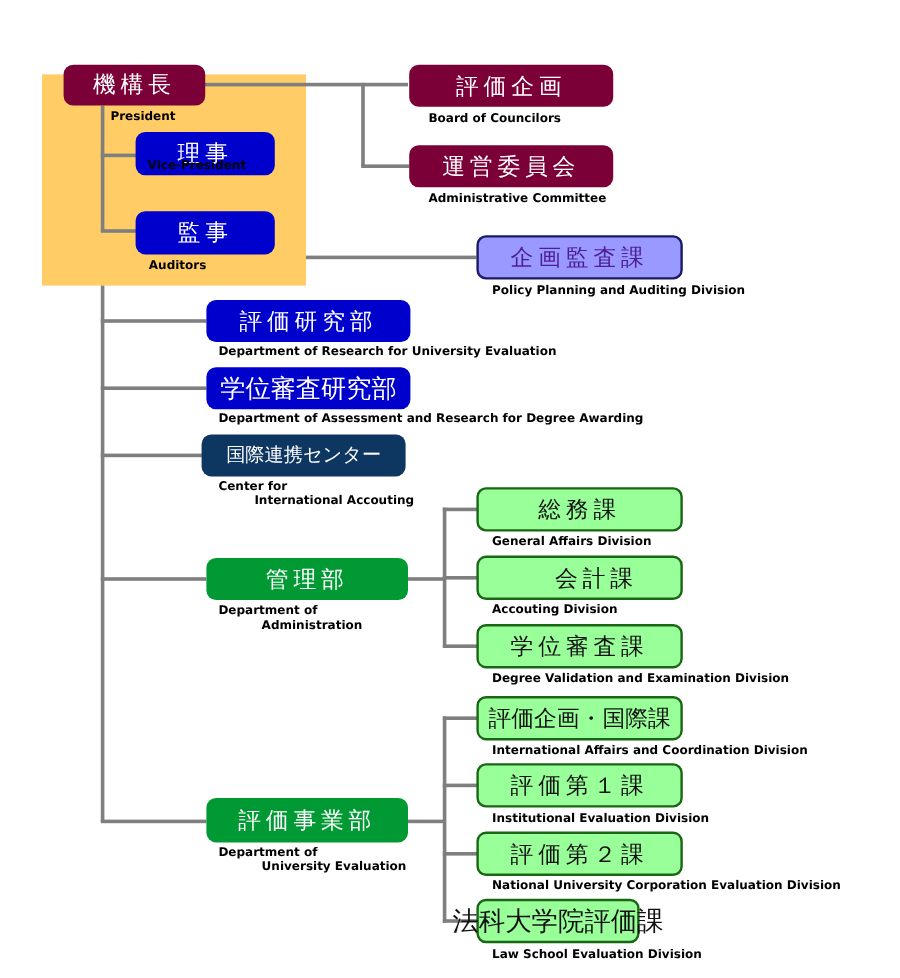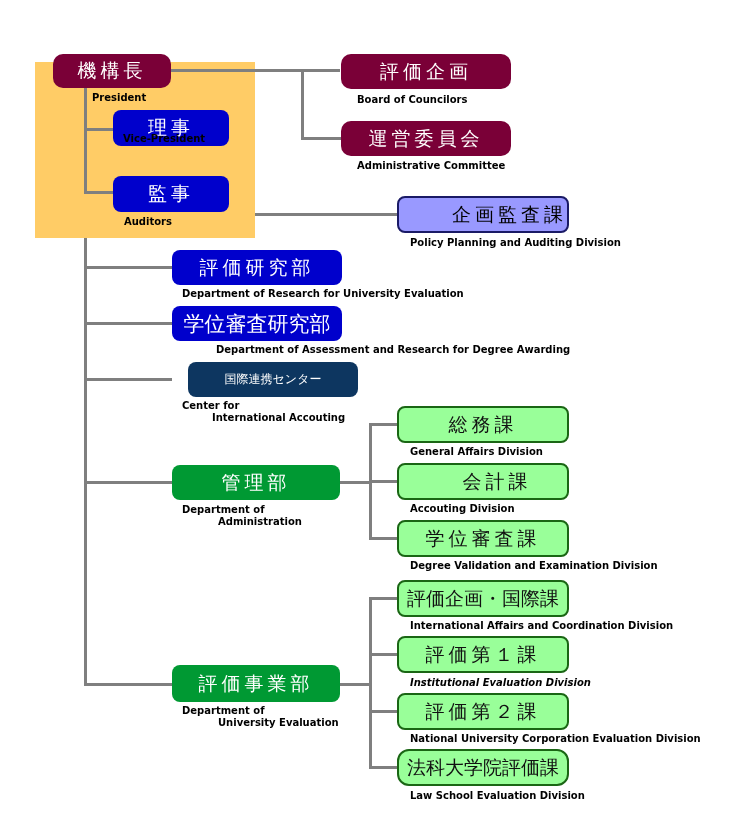--- a/index.html
+++ b/index.html
@@ -2,24 +2,24 @@
 <html><head>
 <meta charset="utf-8">
 <style>
   html, body { margin: 0; padding: 0; background: #ffffff; }
   body { width: 750px; height: 815px; position: relative; overflow: hidden;
          font-family: "DejaVu Sans", sans-serif; }
   .exec-bg { position: absolute; left: 35px; top: 62px; width: 220px; height: 176px; background: #ffcc66; }
   .line { position: absolute; background: #7f7f7f; }
   .box { position: absolute; border-radius: 8px; color: #fff; display: flex; align-items: center;
          justify-content: center; font-size: 19px; letter-spacing: 4px; box-sizing: border-box; white-space: nowrap; }
-  .maroon { background: #7a0037; border-radius: 10px; }
+  .maroon { background: #7a0037; }
   .blue { background: #0000cc; }
   .navy { background: #0d3660; letter-spacing: 0; }
-  .lav { background: #9999ff; border: 2px solid #1a1a66; color: #000000; justify-content: flex-end; }
+  .lav { background: #9999ff; border: 2px solid #1a1a66; color: #4c1d95; }
   .green { background: #009933; }
   .lgreen { background: #99ff99; border: 2px solid #1a6614; color: #111; }
   .tight { letter-spacing: 0; }
   .lbl { position: absolute; font-size: 10px; font-weight: bold; color: #000; white-space: nowrap;
          font-family: "DejaVu Sans", sans-serif; line-height: 12px; }
 </style>
 </head>
 <body>
 
 <div class="exec-bg"></div>
@@ -83,23 +83,23 @@
 <div class="lbl" style="left:410px;top:237px;">Policy Planning and Auditing Division</div>
 
 <div class="box blue" style="left:172px;top:250px;width:170px;height:35px;">
     <span>評価研究部</span>
   </div>
 <div class="lbl" style="left:182px;top:288px;">Department of Research for University Evaluation</div>
 
 <div class="box blue tight" style="left:172px;top:306px;width:170px;height:35px;font-size:21px;">
     <span>学位審査研究部</span>
   </div>
-<div class="lbl" style="left:182px;top:344px;margin-left:34px;">Department of Assessment and Research for Degree Awarding</div>
+<div class="lbl" style="left:182px;top:344px;">Department of Assessment and Research for Degree Awarding</div>
 
-<div class="box navy" style="left:188px;top:362px;width:170px;height:35px;font-size:12px;">
+<div class="box navy" style="left:168px;top:362px;width:170px;height:35px;font-size:16px;">
     <span>国際連携センター</span>
   </div>
 <div class="lbl" style="left:182px;top:400px;">Center for</div>
 <div class="lbl" style="left:212px;top:412px;">International Accouting</div>
 
 <div class="box green" style="left:172px;top:465px;width:168px;height:35px;">
     <span>管理部</span>
   </div>
 <div class="lbl" style="left:182px;top:504px;">Department of</div>
 <div class="lbl" style="left:218px;top:516px;">Administration</div>
@@ -126,23 +126,23 @@
 <div class="lbl" style="left:218px;top:717px;">University Evaluation</div>
 
 <div class="box lgreen tight" style="left:397px;top:580px;width:172px;height:37px;font-size:19px;">
     <span>評価企画・国際課</span>
   </div>
 <div class="lbl" style="left:410px;top:620px;">International Affairs and Coordination Division</div>
 
 <div class="box lgreen" style="left:397px;top:636px;width:172px;height:37px;">
     <span>評価第１課</span>
   </div>
-<div class="lbl" style="left:410px;top:677px;font-style:italic;">Institutional Evaluation Division</div>
+<div class="lbl" style="left:410px;top:677px;">Institutional Evaluation Division</div>
 
 <div class="box lgreen" style="left:397px;top:693px;width:172px;height:37px;">
     <span>評価第２課</span>
   </div>
 <div class="lbl" style="left:410px;top:733px;">National University Corporation Evaluation Division</div>
 
-<div class="box lgreen tight" style="left:397px;top:749px;width:172px;height:37px;font-size:19px;border-radius:12px;">
+<div class="box lgreen tight" style="left:397px;top:749px;width:136px;height:37px;font-size:22px;">
     <span>法科大学院評価課</span>
   </div>
 <div class="lbl" style="left:410px;top:790px;">Law School Evaluation Division</div>
 
 </body></html>

